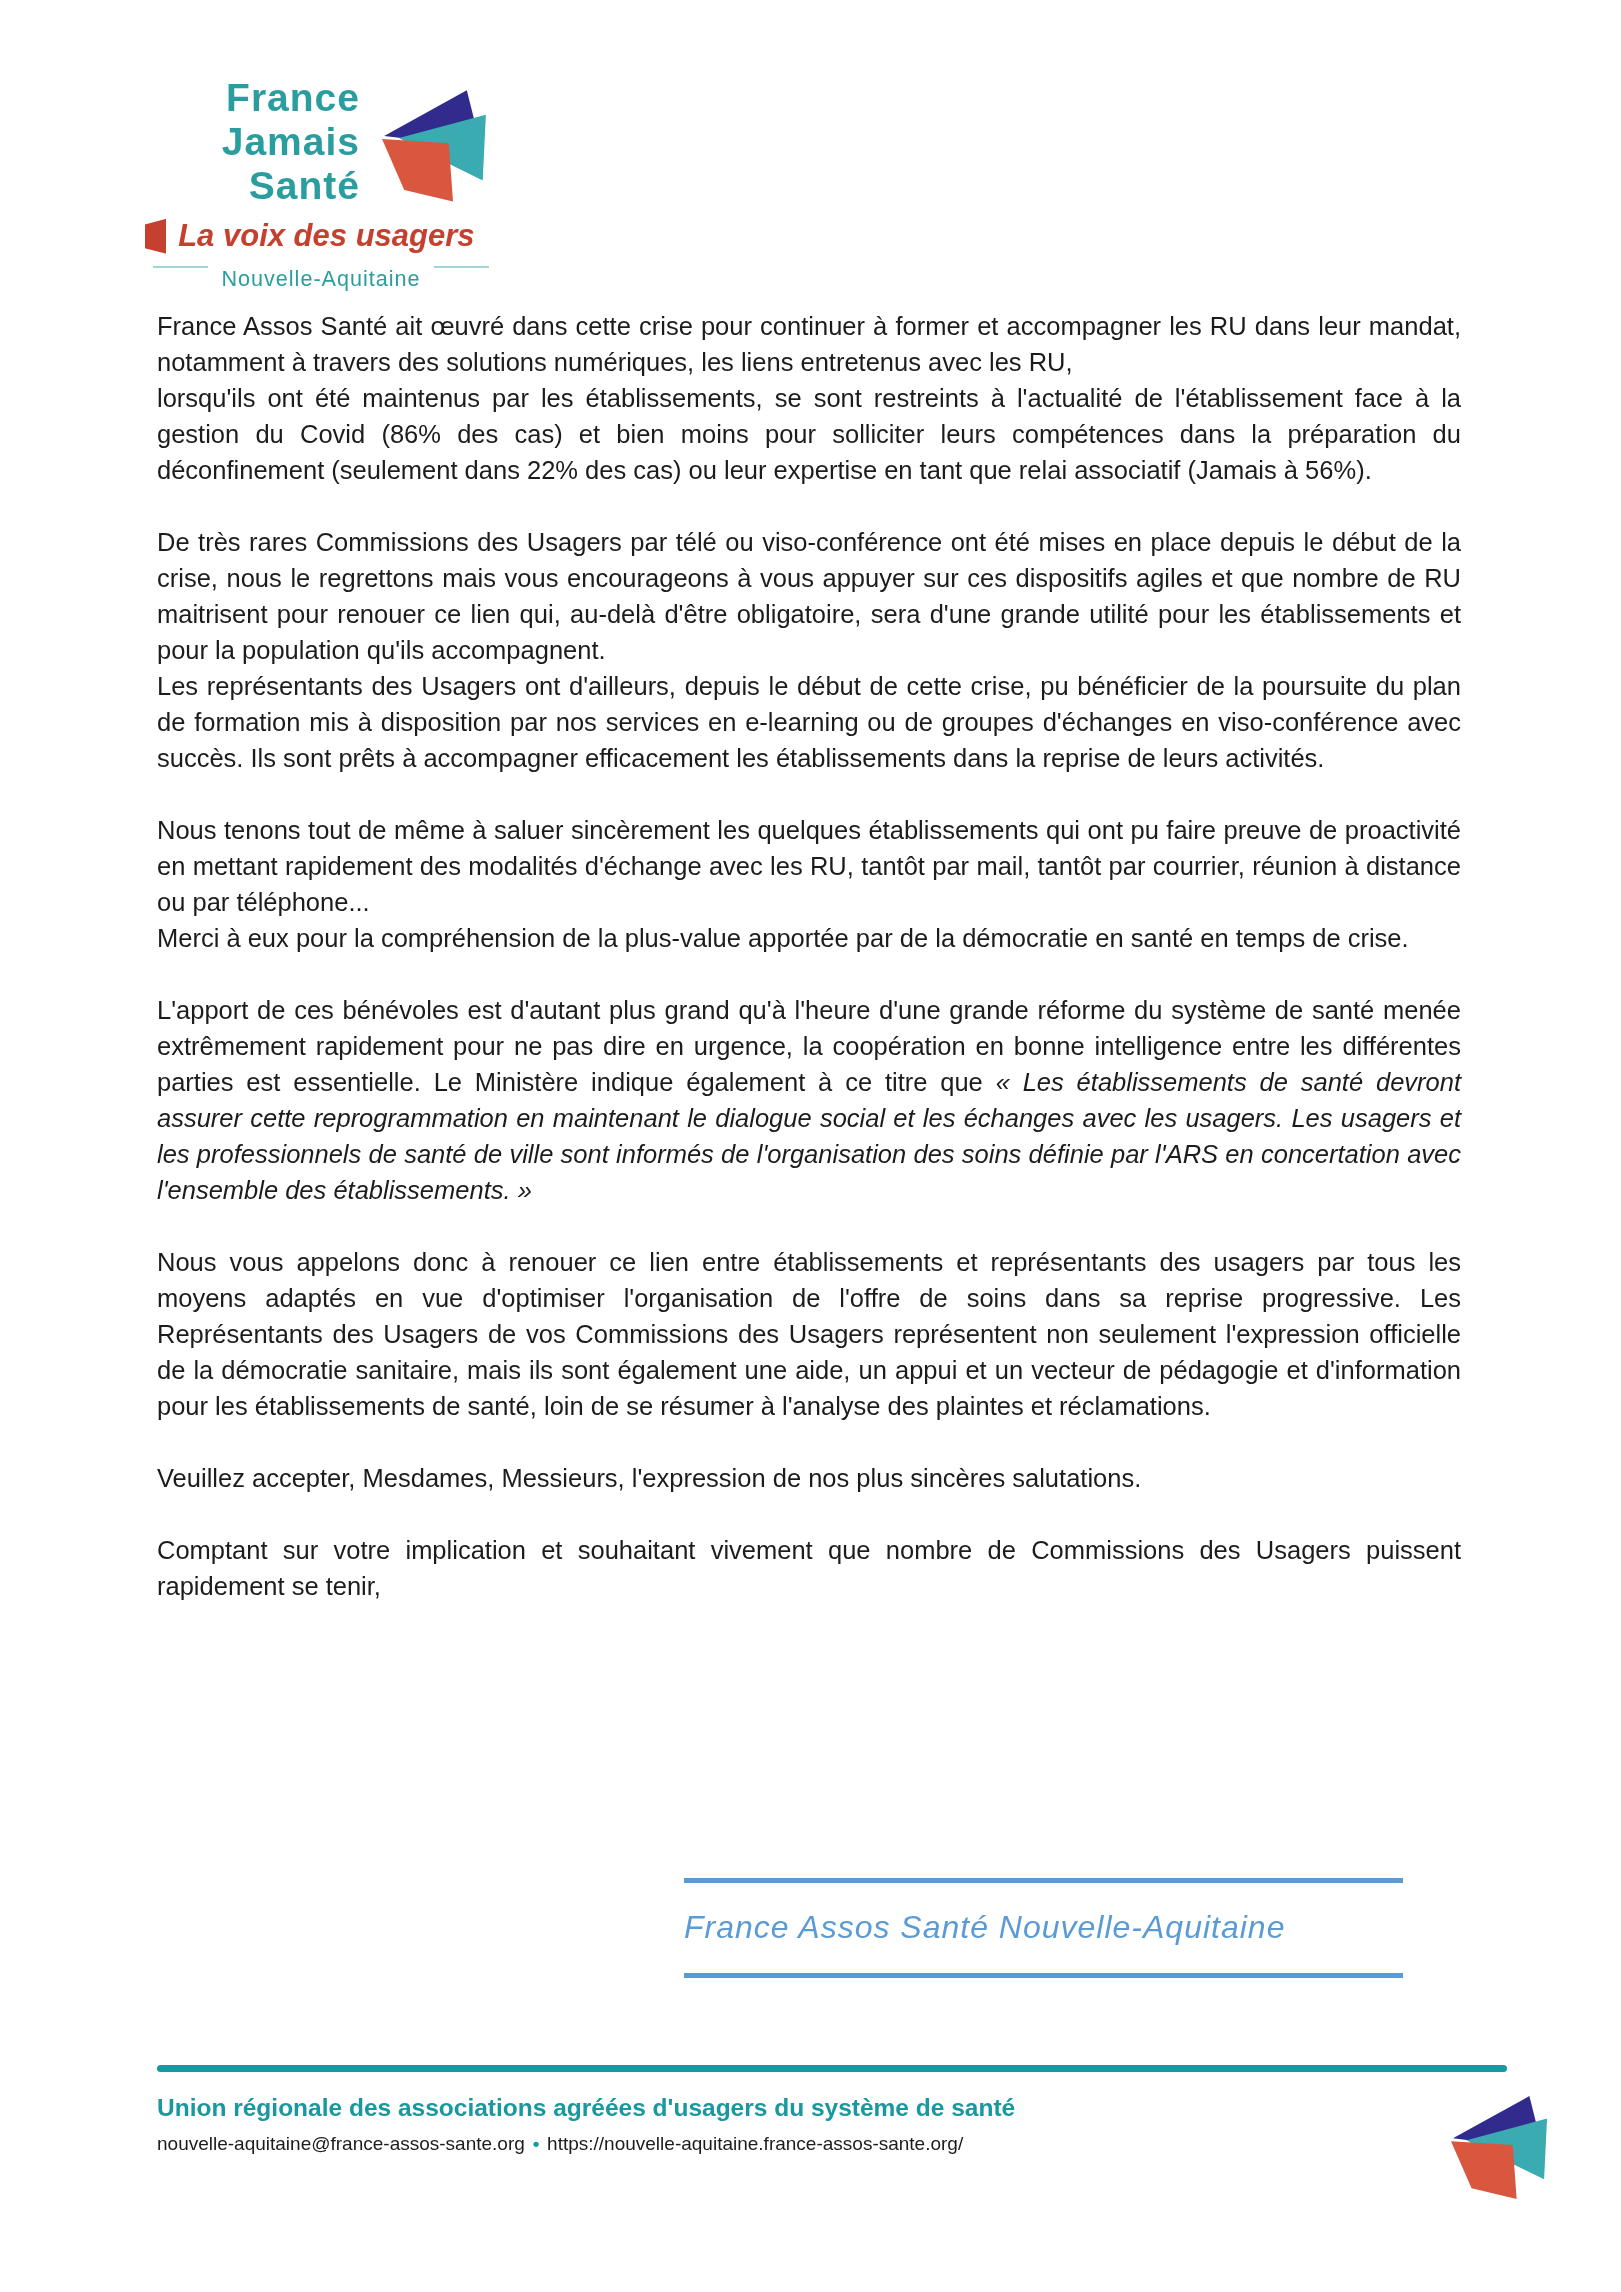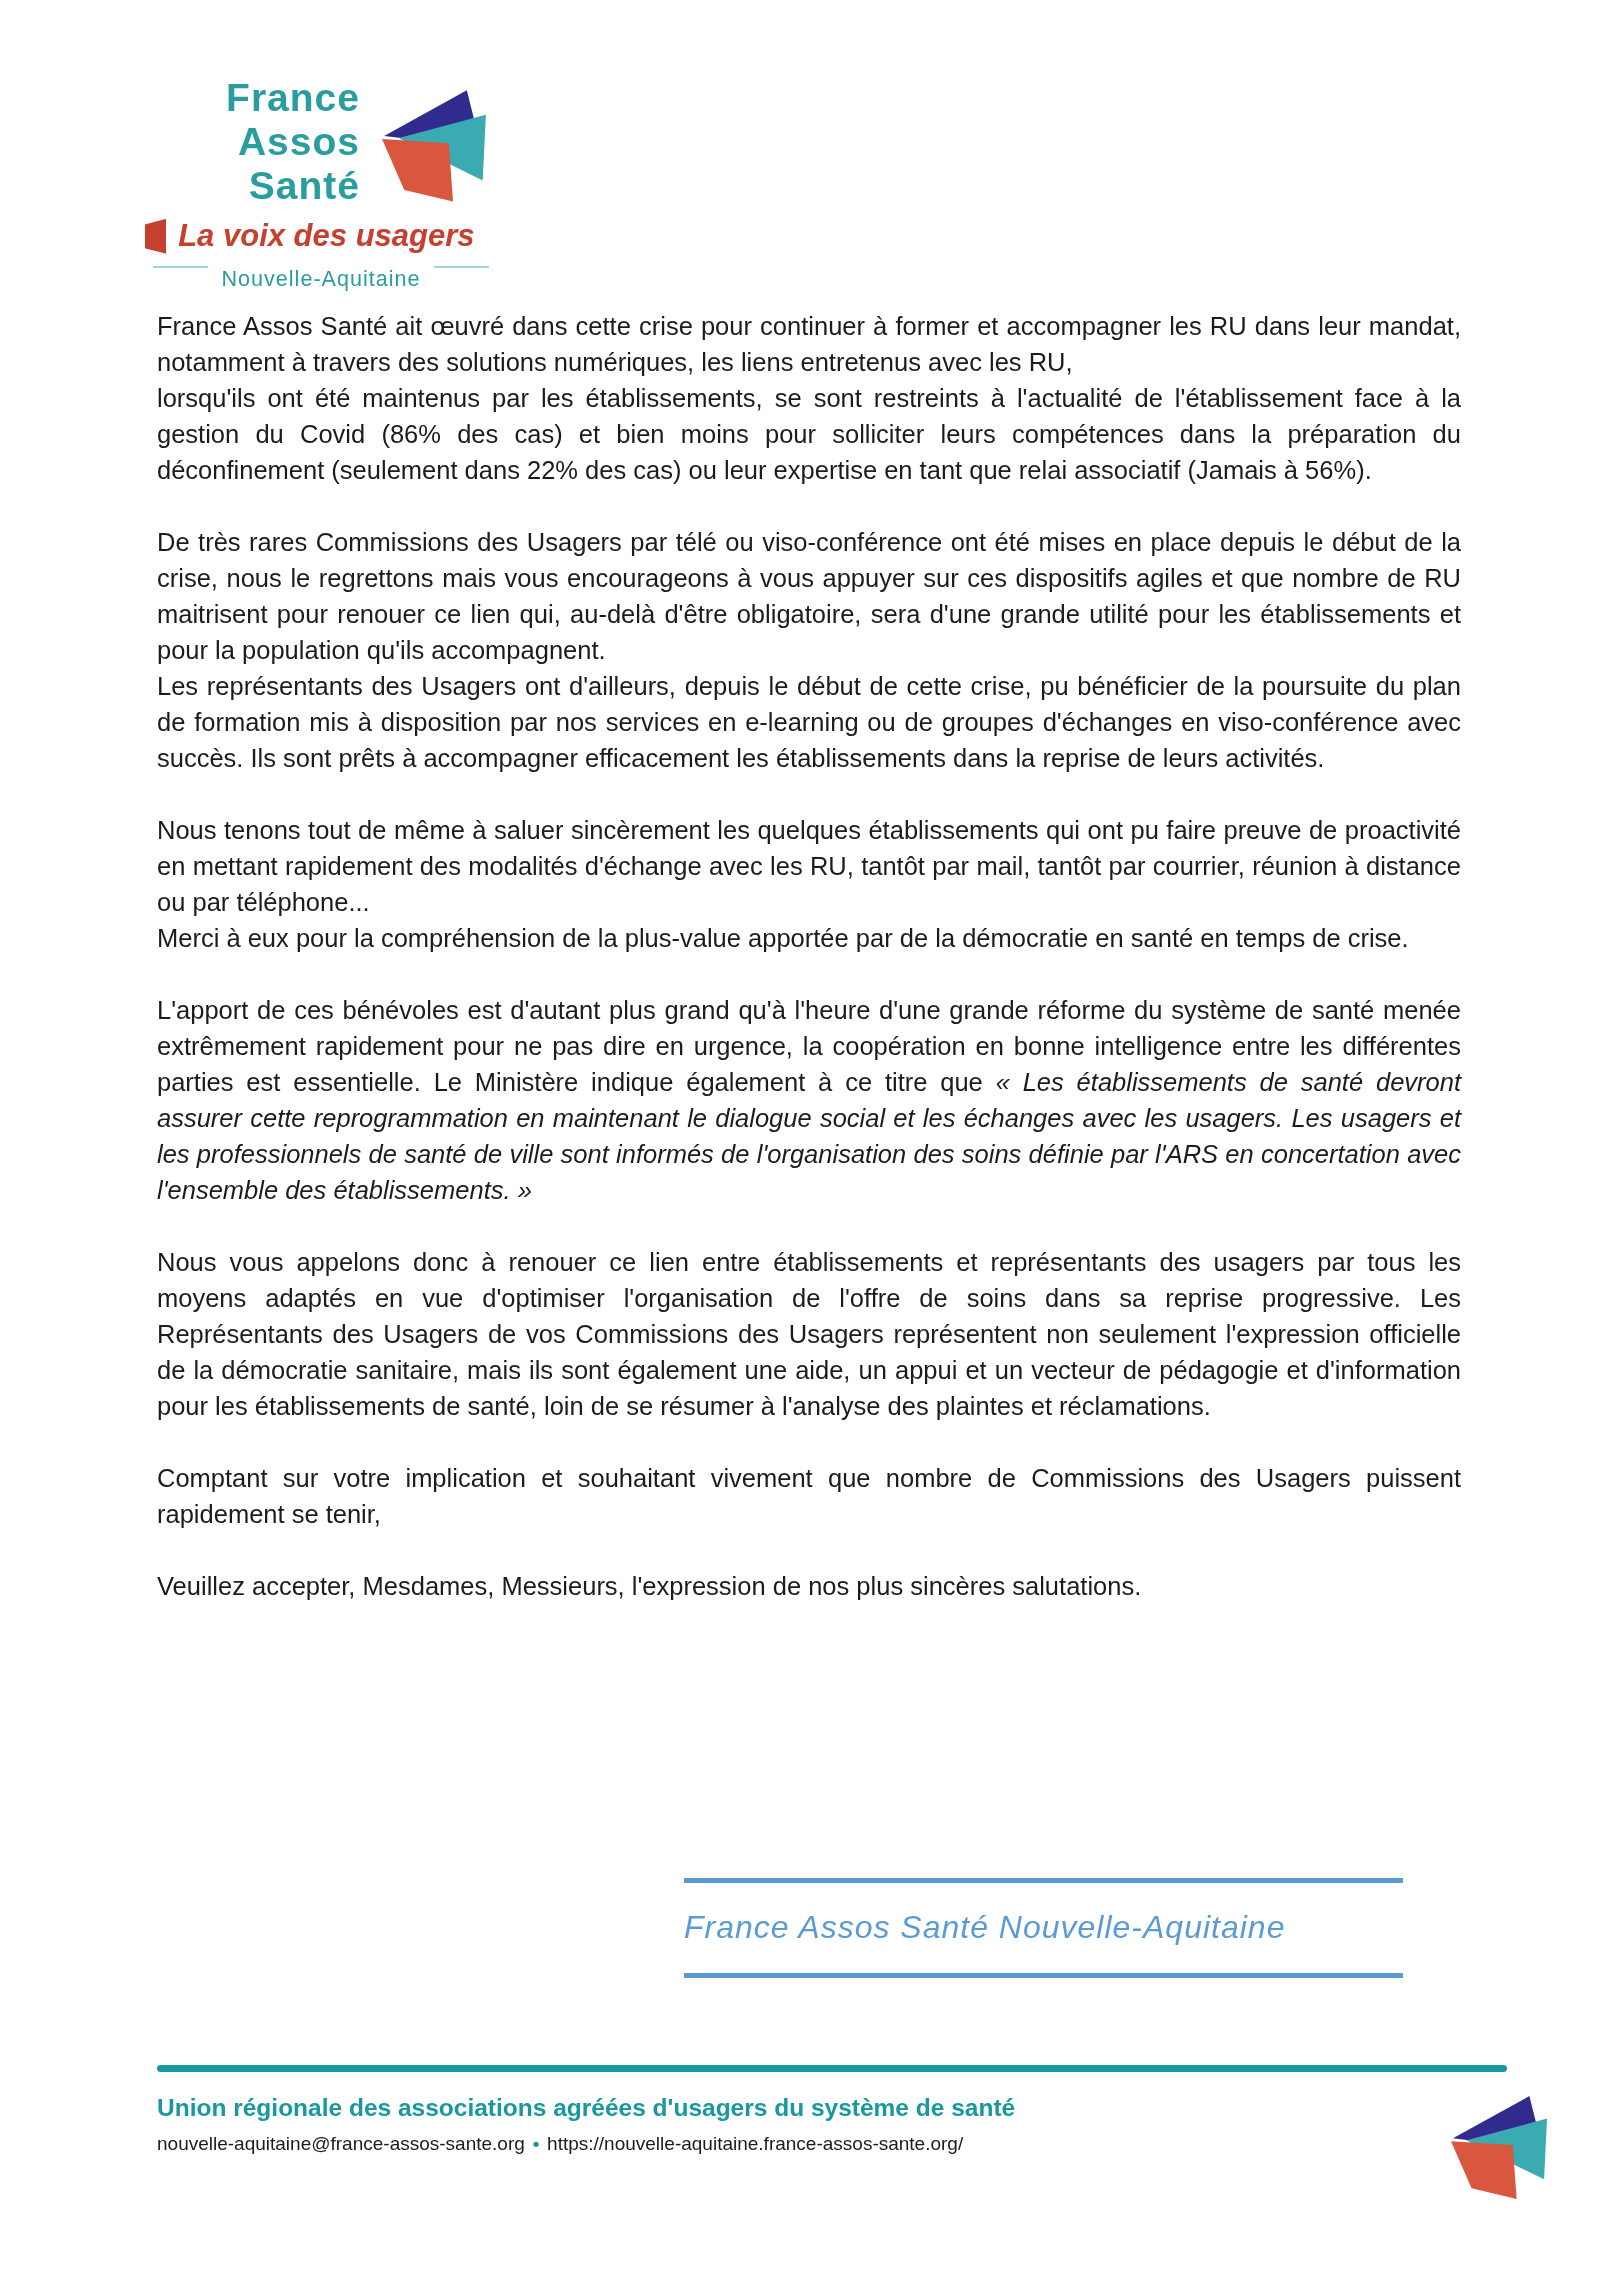--- a/index.html
+++ b/index.html
@@ -50,21 +50,21 @@
 </style>
 </head>
 <body>
 
 <div class="page">
 
   <header class="logo">
     <div class="logo-top">
       <div class="brand-text">
         <div>France</div>
-        <div>Assos</div>
+        <div>Jamais</div>
         <div>Santé</div>
       </div>
       <svg class="brand-mark" viewBox="0 0 100 112" xmlns="http://www.w3.org/2000/svg" aria-hidden="true">
         <polygon points="2,46 80,3 87,31 18,48" fill="var(--flag-blue)"></polygon>
         <polygon points="16,48 98,26 95,88 34,58" fill="var(--flag-teal)"></polygon>
         <polygon points="0,49 63,53 67,108 21,97" fill="var(--flag-orange)"></polygon>
       </svg>
     </div>
     <div class="tagline">
       <span class="tag-flag"></span>
@@ -76,22 +76,22 @@
       <span class="dash"></span>
     </div>
   </header>
 
   <main class="letter-body">
       <p class="para"><span>France Assos Santé ait œuvré dans cette crise pour continuer à former et accompagner les RU dans leur mandat, notamment à travers des solutions numériques, les liens entretenus avec les RU,</span><br><span>lorsqu'ils ont été maintenus par les établissements, se sont restreints à l'actualité de l'établissement face à la gestion du Covid (86% des cas) et bien moins </span><span class="bold">pour solliciter leurs compétences dans la préparation du déconfinement (seulement dans 22% des cas) ou leur expertise en tant que relai associatif (Jamais à 56%).</span></p>
       <p class="para"><span>De très rares Commissions des Usagers par télé ou viso-conférence ont été mises en place depuis le début de la crise, nous le regrettons mais vous encourageons à vous appuyer sur ces dispositifs agiles et que nombre de RU maitrisent pour renouer ce lien qui, au-delà d'être obligatoire, sera d'une grande utilité pour les établissements et pour la population qu'ils accompagnent.</span><br><span>Les représentants des Usagers ont d'ailleurs, depuis le début de cette crise, pu bénéficier de la poursuite du plan de formation mis à disposition par nos services en e-learning ou de groupes d'échanges en viso-conférence avec succès. Ils sont prêts à accompagner efficacement les établissements dans la reprise de leurs activités.</span></p>
       <p class="para"><span>Nous tenons tout de même à saluer sincèrement les quelques établissements qui ont pu faire preuve de proactivité en mettant rapidement des modalités d'échange avec les RU, tantôt par mail, tantôt par courrier, réunion à distance ou par téléphone...</span><br><span>Merci à eux pour la compréhension de la plus-value apportée par de la démocratie en santé en temps de crise.</span></p>
       <p class="para"><span>L'apport de ces bénévoles est d'autant plus grand qu'à l'heure d'une grande réforme du système de santé menée extrêmement rapidement pour ne pas dire en urgence, la coopération en bonne intelligence entre les différentes parties est essentielle. Le Ministère indique également à ce titre que </span><span class="italic">« Les établissements de santé devront assurer cette reprogrammation en maintenant le dialogue social et les échanges avec les usagers. Les usagers et les professionnels de santé de ville sont informés de l'organisation des soins définie par l'ARS en concertation avec l'ensemble des établissements. »</span></p>
       <p class="para"><span>Nous vous appelons donc à renouer ce lien entre établissements et représentants des usagers par tous les moyens adaptés en vue d'optimiser l'organisation de l'offre de soins dans sa reprise progressive. Les Représentants des Usagers de vos Commissions des Usagers représentent non seulement l'expression officielle de la démocratie sanitaire, mais ils sont également une aide, un appui et un vecteur de pédagogie et d'information pour les établissements de santé, loin de se résumer à l'analyse des plaintes et réclamations.</span></p>
+      <p class="para"><span>Veuillez accepter, Mesdames, Messieurs, l'expression de nos plus sincères salutations.</span></p>
       <p class="para"><span>Comptant sur votre implication et souhaitant vivement que nombre de Commissions des Usagers puissent rapidement se tenir,</span></p>
-      <p class="para"><span>Veuillez accepter, Mesdames, Messieurs, l'expression de nos plus sincères salutations.</span></p>
     </main>
 
   <div class="signature">
     <div class="sig-text">France Assos Santé Nouvelle-Aquitaine</div>
   </div>
 
   <footer>
     <div class="footer-rule"></div>
     <div class="footer-org">Union régionale des associations agréées d'usagers du système de santé</div>
     <div class="footer-contact">

